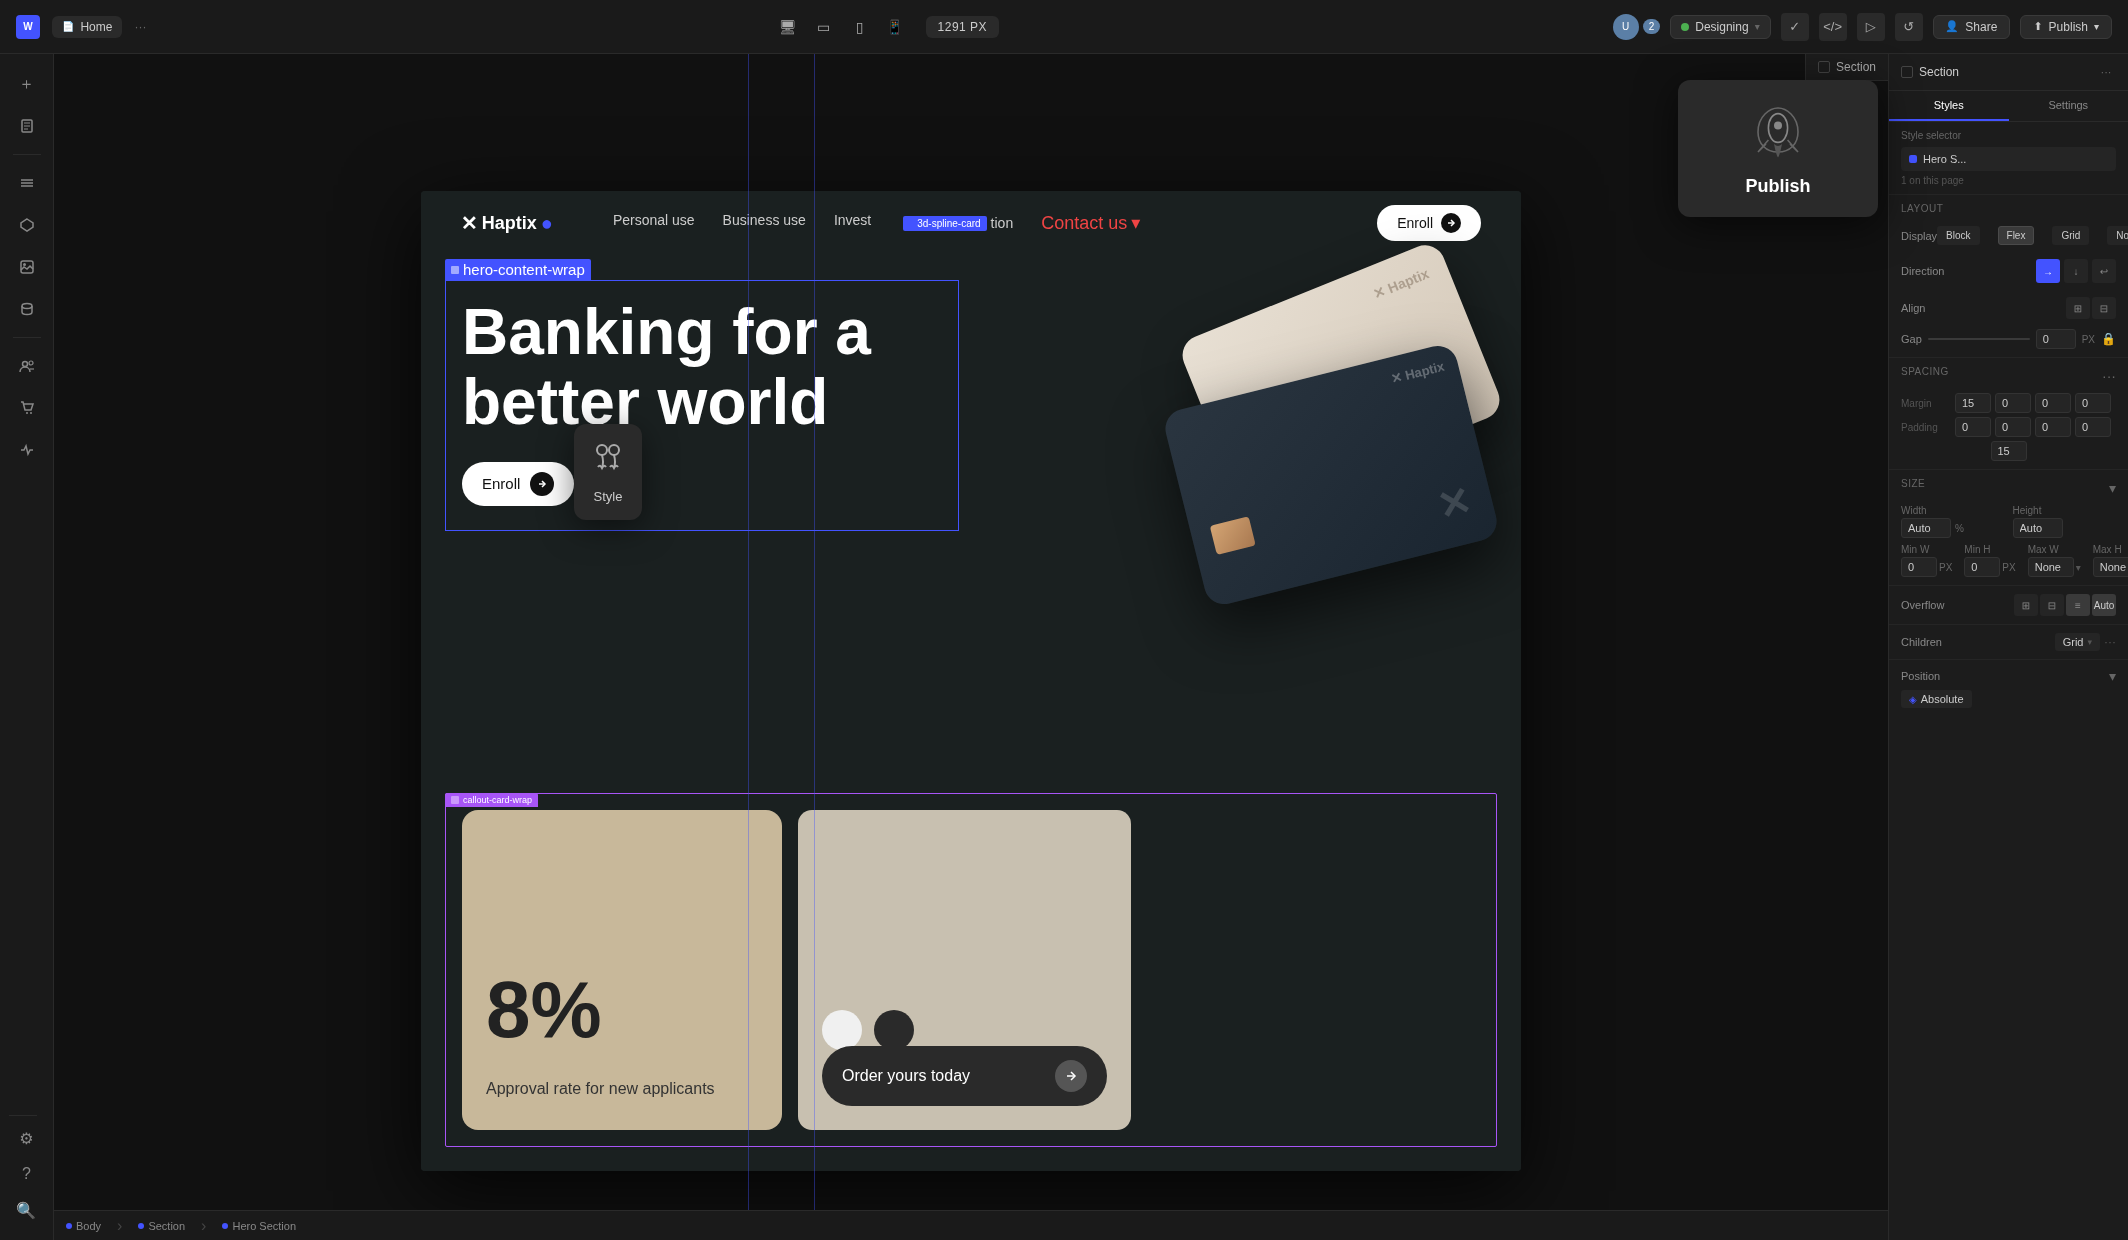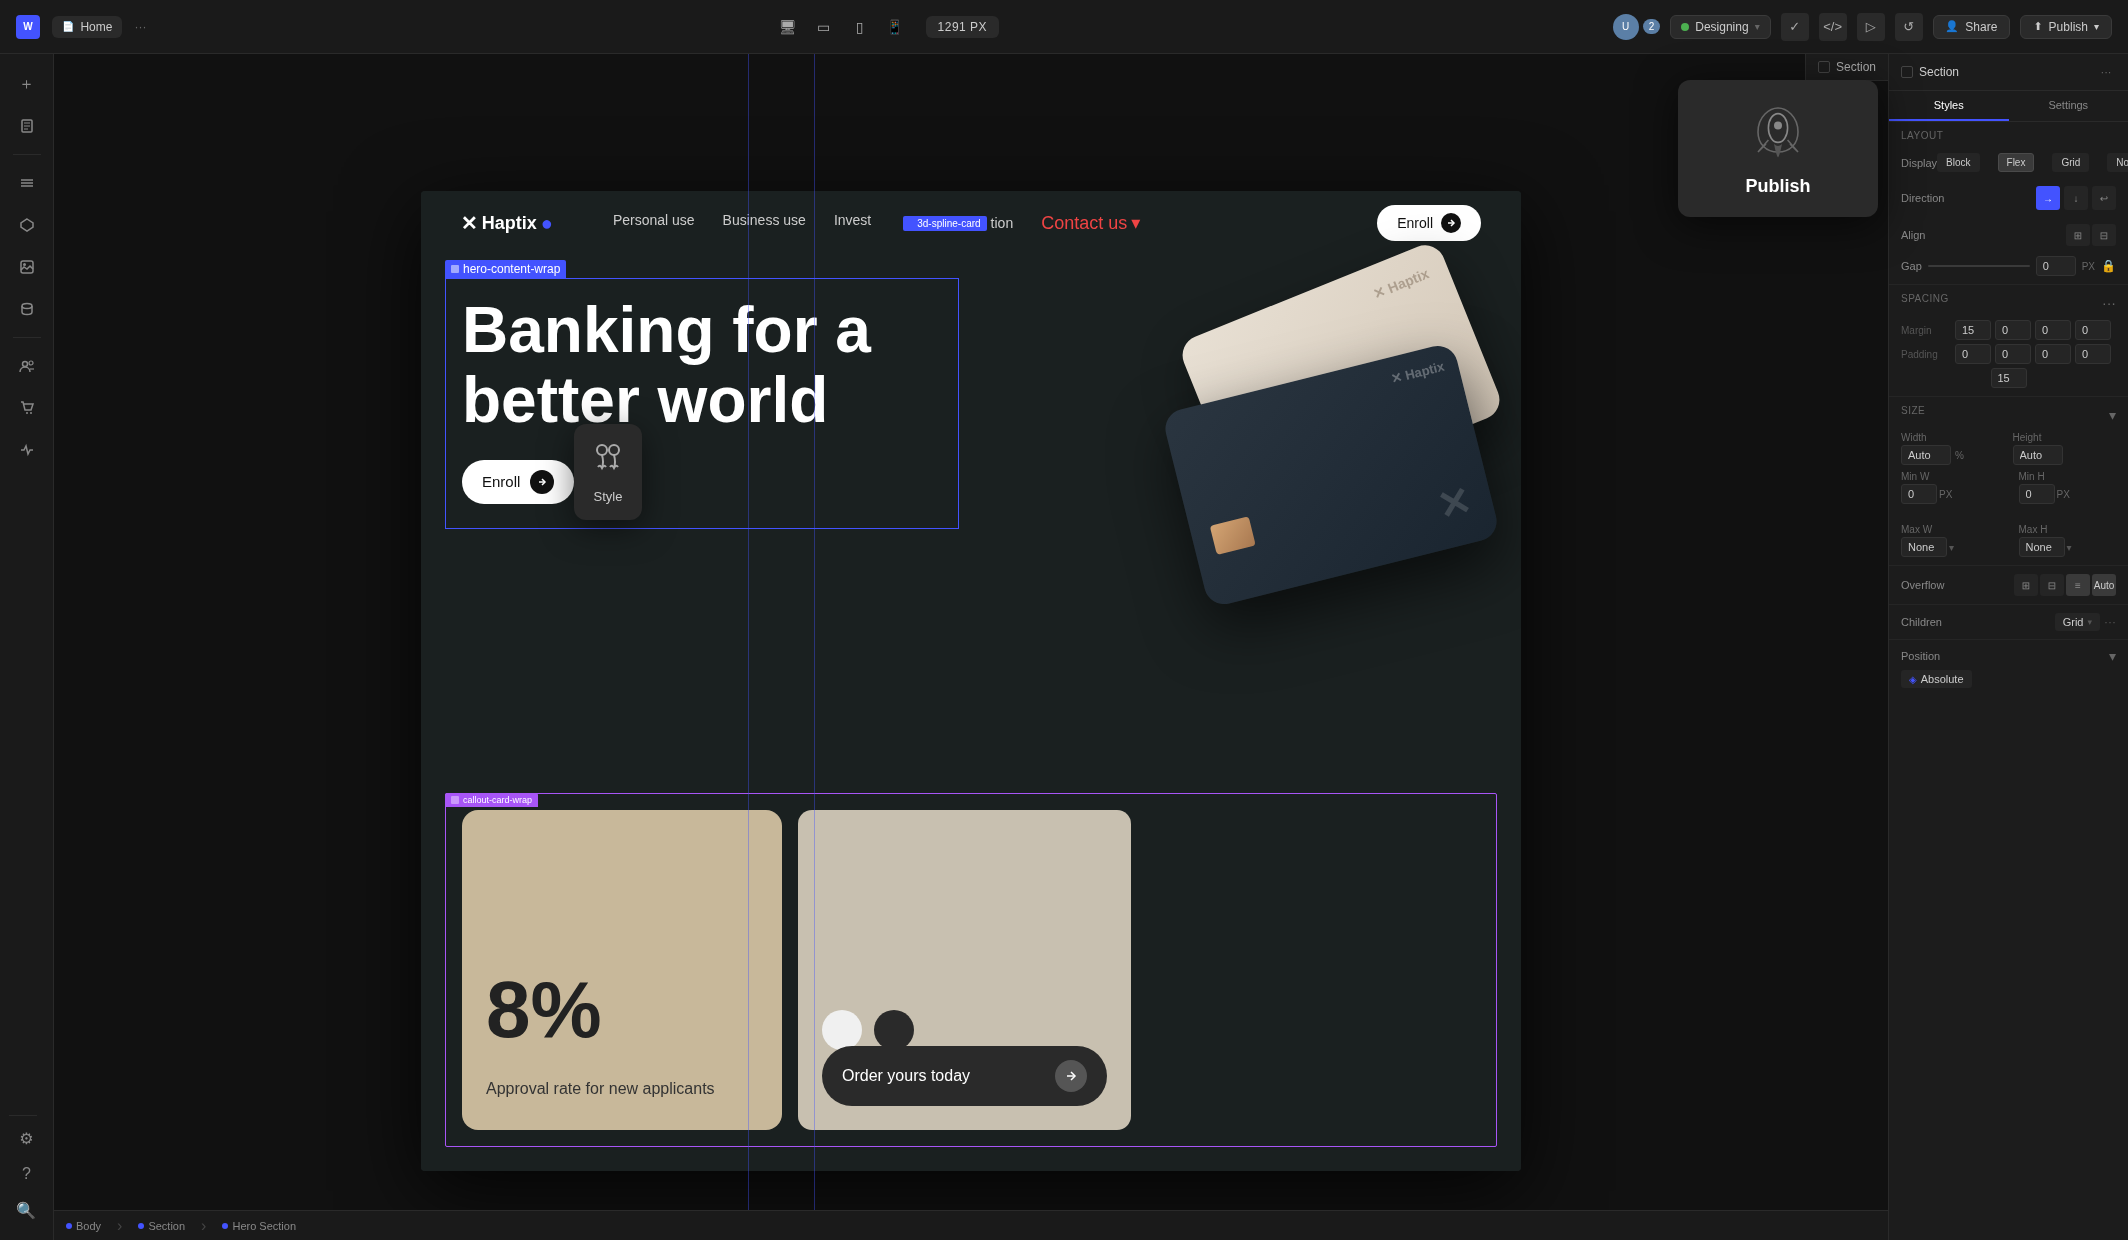--- a/index.html
+++ b/index.html
@@ -658,20 +658,28 @@
     <div class="rs-section-actions">
       <div class="rs-action-icon">···</div>
     </div>
   </div>
 
   <div class="rs-tabs">
     <div class="rs-tab active">Styles</div>
     <div class="rs-tab">Settings</div>
   </div>
 
+  <div class="rs-subsection" style="padding:8px 12px;">
+    <div style="color:#666;font-size:10px;margin-bottom:6px;">Style selector</div>
+    <div class="rs-hero-item">
+      <div class="rs-hero-dot"></div>
+      <span>Hero S...</span>
+    </div>
+    <div style="color:#555;font-size:10px;margin-top:2px;">1 on this page</div>
+  </div>
 
   <div class="rs-subsection">
     <div class="rs-subsection-title">Layout</div>
     <div class="rs-row">
       <span class="rs-label">Display</span>
       <div class="rs-btn-group">
         <div class="rs-btn">Block</div>
         <div class="rs-btn active">Flex</div>
         <div class="rs-btn">Grid</div>
         <div class="rs-btn">None</div>
@@ -740,21 +748,21 @@
           <span class="rs-unit">%</span>
         </div>
       </div>
       <div>
         <div class="rs-size-label">Height</div>
         <div style="display:flex;align-items:center;gap:4px;">
           <input class="rs-input" type="text" value="Auto" style="width: 50px;">
         </div>
       </div>
     </div>
-    <div style="display:grid;grid-template-columns:1fr 1fr;gap:20px;">
+    <div style="display:grid;grid-template-columns:1fr 1fr 1fr 1fr;gap:12px;">
       <div>
         <div class="rs-size-label">Min W</div>
         <div style="display:flex;align-items:center;gap:2px;">
           <input class="rs-input" type="text" value="0" style="width: 36px;">
           <span class="rs-unit">PX</span>
         </div>
       </div>
       <div>
         <div class="rs-size-label">Min H</div>
         <div style="display:flex;align-items:center;gap:2px;">
@@ -853,21 +861,21 @@
               <line x1="2" y1="5" x2="8" y2="5" stroke="white" stroke-width="1.5"></line>
               <polyline points="5,2 8,5 5,8" fill="none" stroke="white" stroke-width="1.5"></polyline>
             </svg>
         </div>
       </div>
     </div>
 
     <div class="hero-section" style="position:relative;">
 
       <div style="position:absolute;top:4px;left:24px;z-index:10;">
-        <div style="background:#4353ff;color:white;font-size:12px;padding:2px 6px;border-radius:2px 2px 0 0;display:inline-flex;align-items:center;gap:4px;">
+        <div style="background:#4353ff;color:white;font-size:15px;padding:2px 6px;border-radius:2px 2px 0 0;display:inline-flex;align-items:center;gap:4px;">
           <svg width="8" height="8" viewBox="0 0 8 8">
               <rect width="8" height="8" fill="white" opacity="0.5" rx="1"></rect>
             </svg>
           <span>hero-content-wrap</span>
         </div>
         <div style="border:1.5px solid #4353ff;padding:16px 16px 24px;position:relative;min-width:500px;">
           <div class="hero-title">Banking for a better world</div>
           <div class="enroll-white">
             <span>Enroll</span>
             <div class="enroll-arrow">

